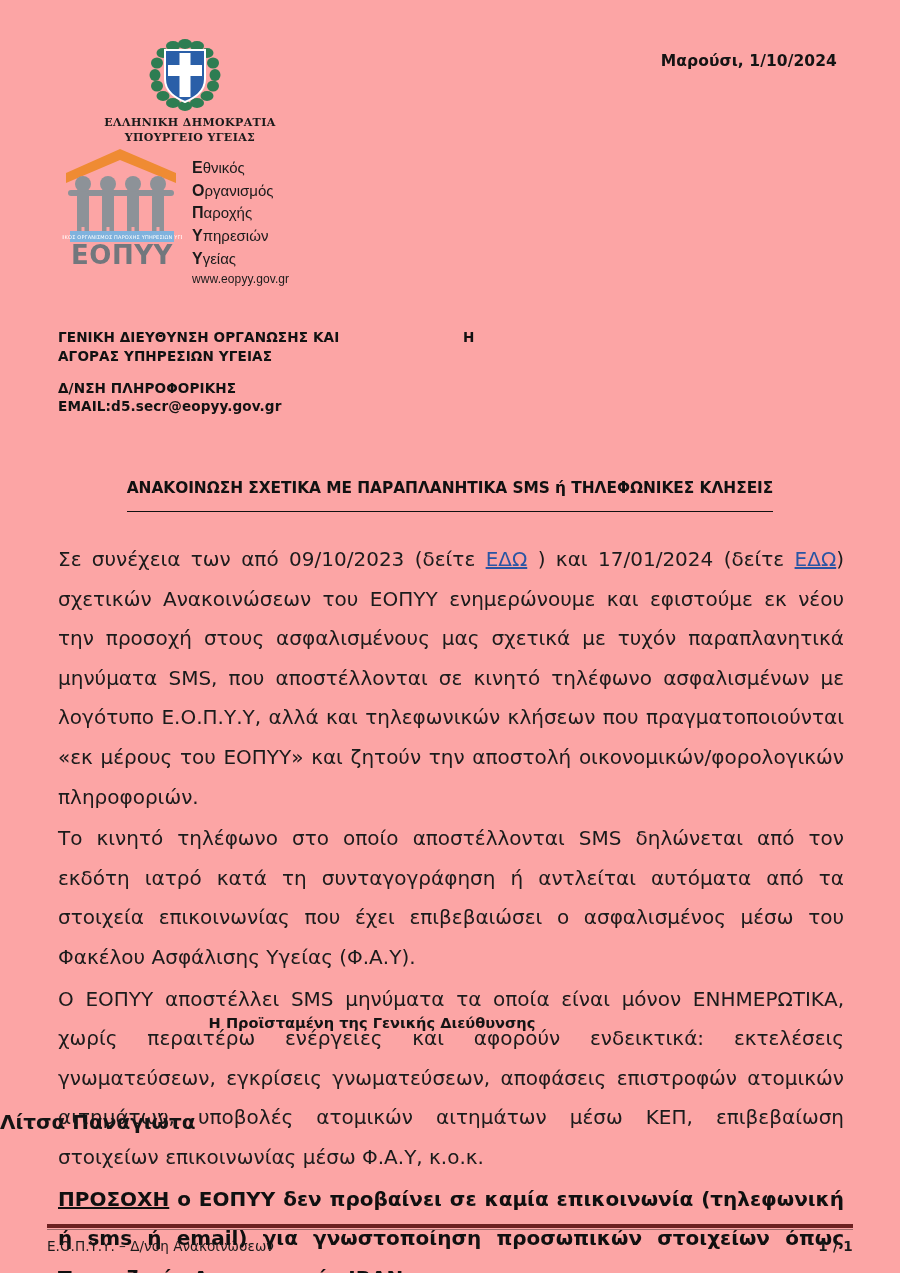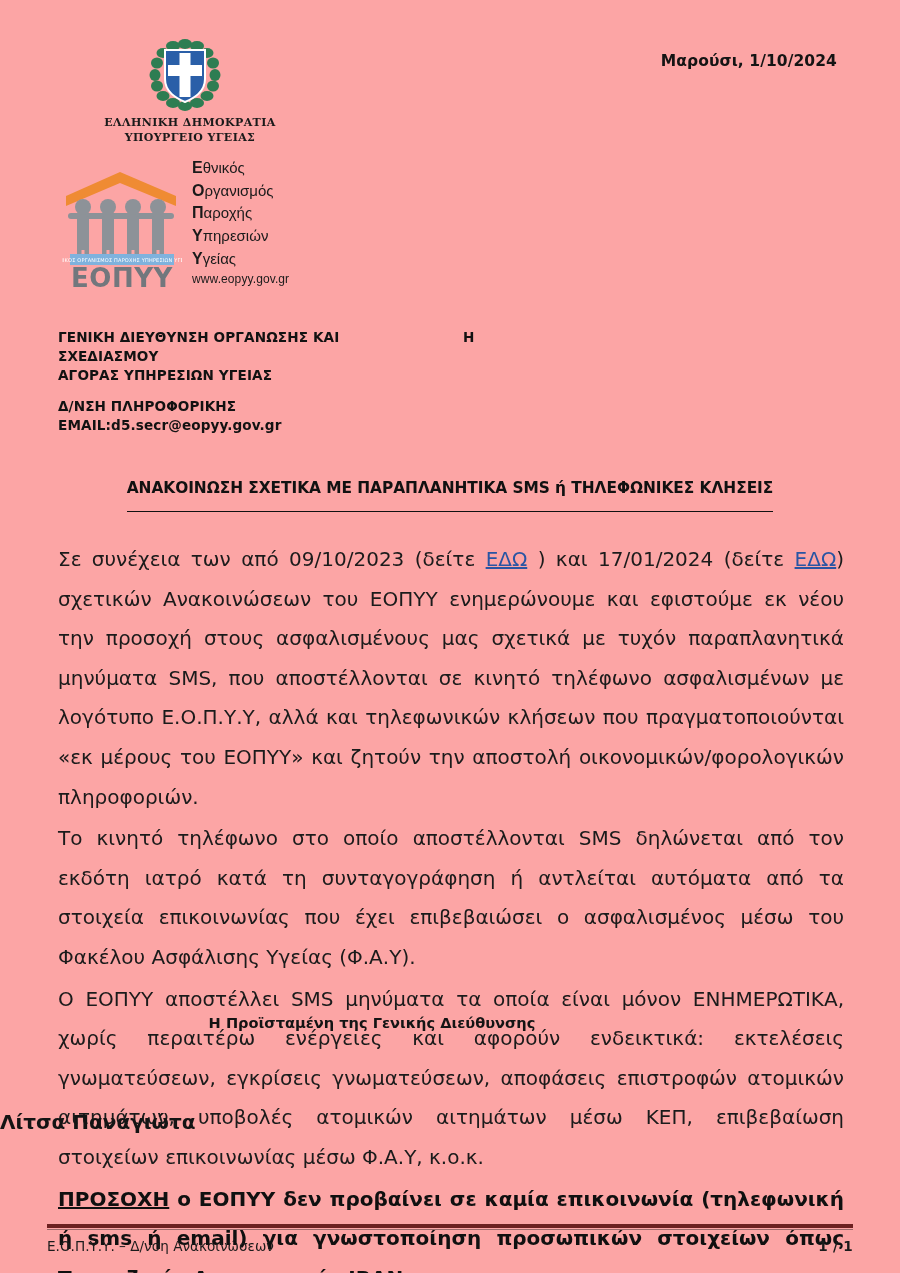--- a/index.html
+++ b/index.html
@@ -61,21 +61,21 @@
     font-family: "DejaVu Serif", "Liberation Serif", serif;
     font-size: 11px;
     font-weight: bold;
     color: #1a1a1a;
     line-height: 1.35;
     letter-spacing: .4px;
   }
 
   .logo-block {
     position: absolute;
-    top: 132px;
+    top: 109px;
     left: 62px;
     width: 120px;
     height: 124px;
   }
 
   .eopyy-words {
     position: absolute;
     top: 123px;
     left: 192px;
     font-family: Liberation Sans, sans-serif;
@@ -294,21 +294,20 @@
       <div><span class="cap">Υ</span><span>γείας</span></div>
       <div class="www">www.eopyy.gov.gr</div>
     </div>
   </div>
 
   <div class="directorate">
     <div class="dir-row">
       <span>ΓΕΝΙΚΗ ΔΙΕΥΘΥΝΣΗ ΟΡΓΑΝΩΣΗΣ ΚΑΙ</span>
       <span class="dir-eta">Η</span>
     </div>
-    <div>ΣΧΕΔΙΑΣΜΟΥ</div>
     <div>ΑΓΟΡΑΣ ΥΠΗΡΕΣΙΩΝ ΥΓΕΙΑΣ</div>
     <div class="gap"></div>
     <div>Δ/ΝΣΗ ΠΛΗΡΟΦΟΡΙΚΗΣ</div>
     <div>EMAIL:d5.secr@eopyy.gov.gr</div>
   </div>
 
   <div class="doc-title">
     <span>ΑΝΑΚΟΙΝΩΣΗ ΣΧΕΤΙΚΑ ΜΕ ΠΑΡΑΠΛΑΝΗΤΙΚΑ SMS ή ΤΗΛΕΦΩΝΙΚΕΣ ΚΛΗΣΕΙΣ</span>
   </div>
 

